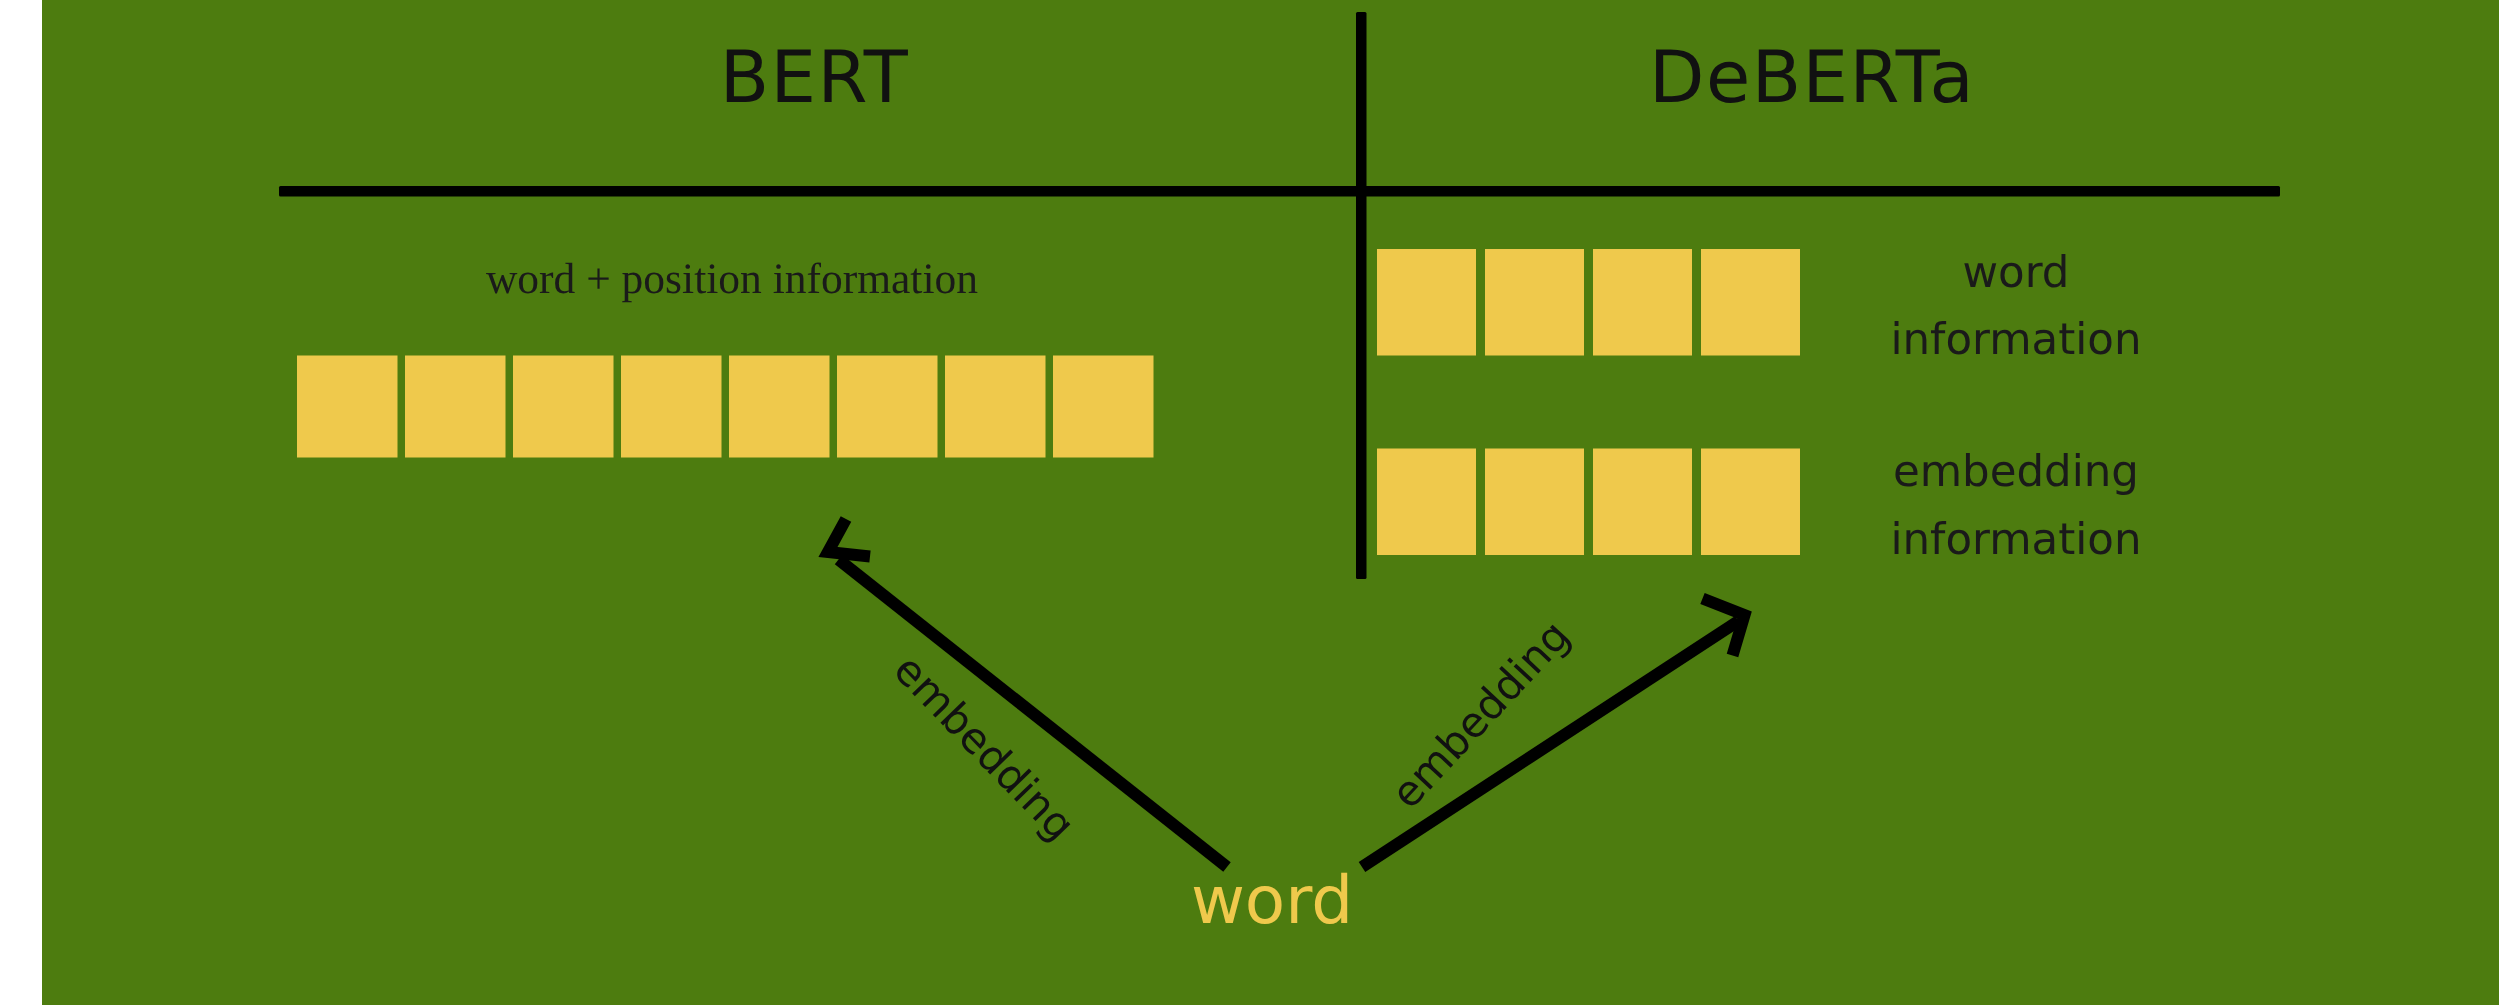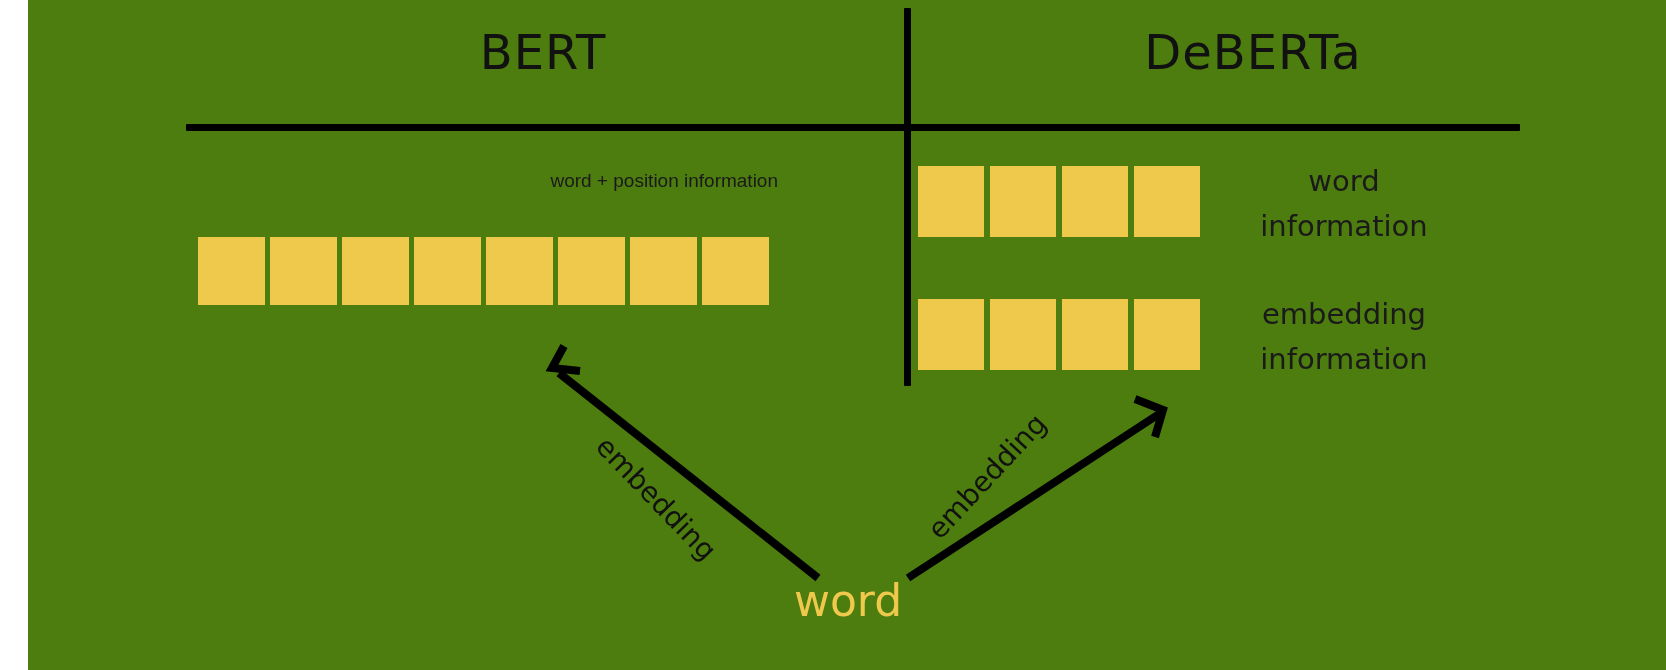--- a/index.html
+++ b/index.html
@@ -49,36 +49,36 @@
     color: #111111;
     white-space: nowrap;
     text-align: center;
   }
   #title-bert {
     left: 315px;
     top: 24px;
     width: 400px;
   }
   #title-deberta {
-    left: 1005px;
+    left: 960px;
     top: 24px;
     width: 440px;
   }
 
   
   .bert-caption {
     position: absolute;
     left: 170px;
     top: 170px;
     width: 580px;
-    text-align: right;
-    font-size: 19px;
+    text-align: center;
+    font-size: 29px;
     color: #1a1a1a;
     white-space: nowrap;
-    font-family: Liberation Sans, sans-serif;
+    font-family: Liberation Serif, serif;
   }
   .sq-row {
     position: absolute;
     display: flex;
   }
   .sq {
     background: #efc94c;
   }
   #bert-row {
     left: 170px;

